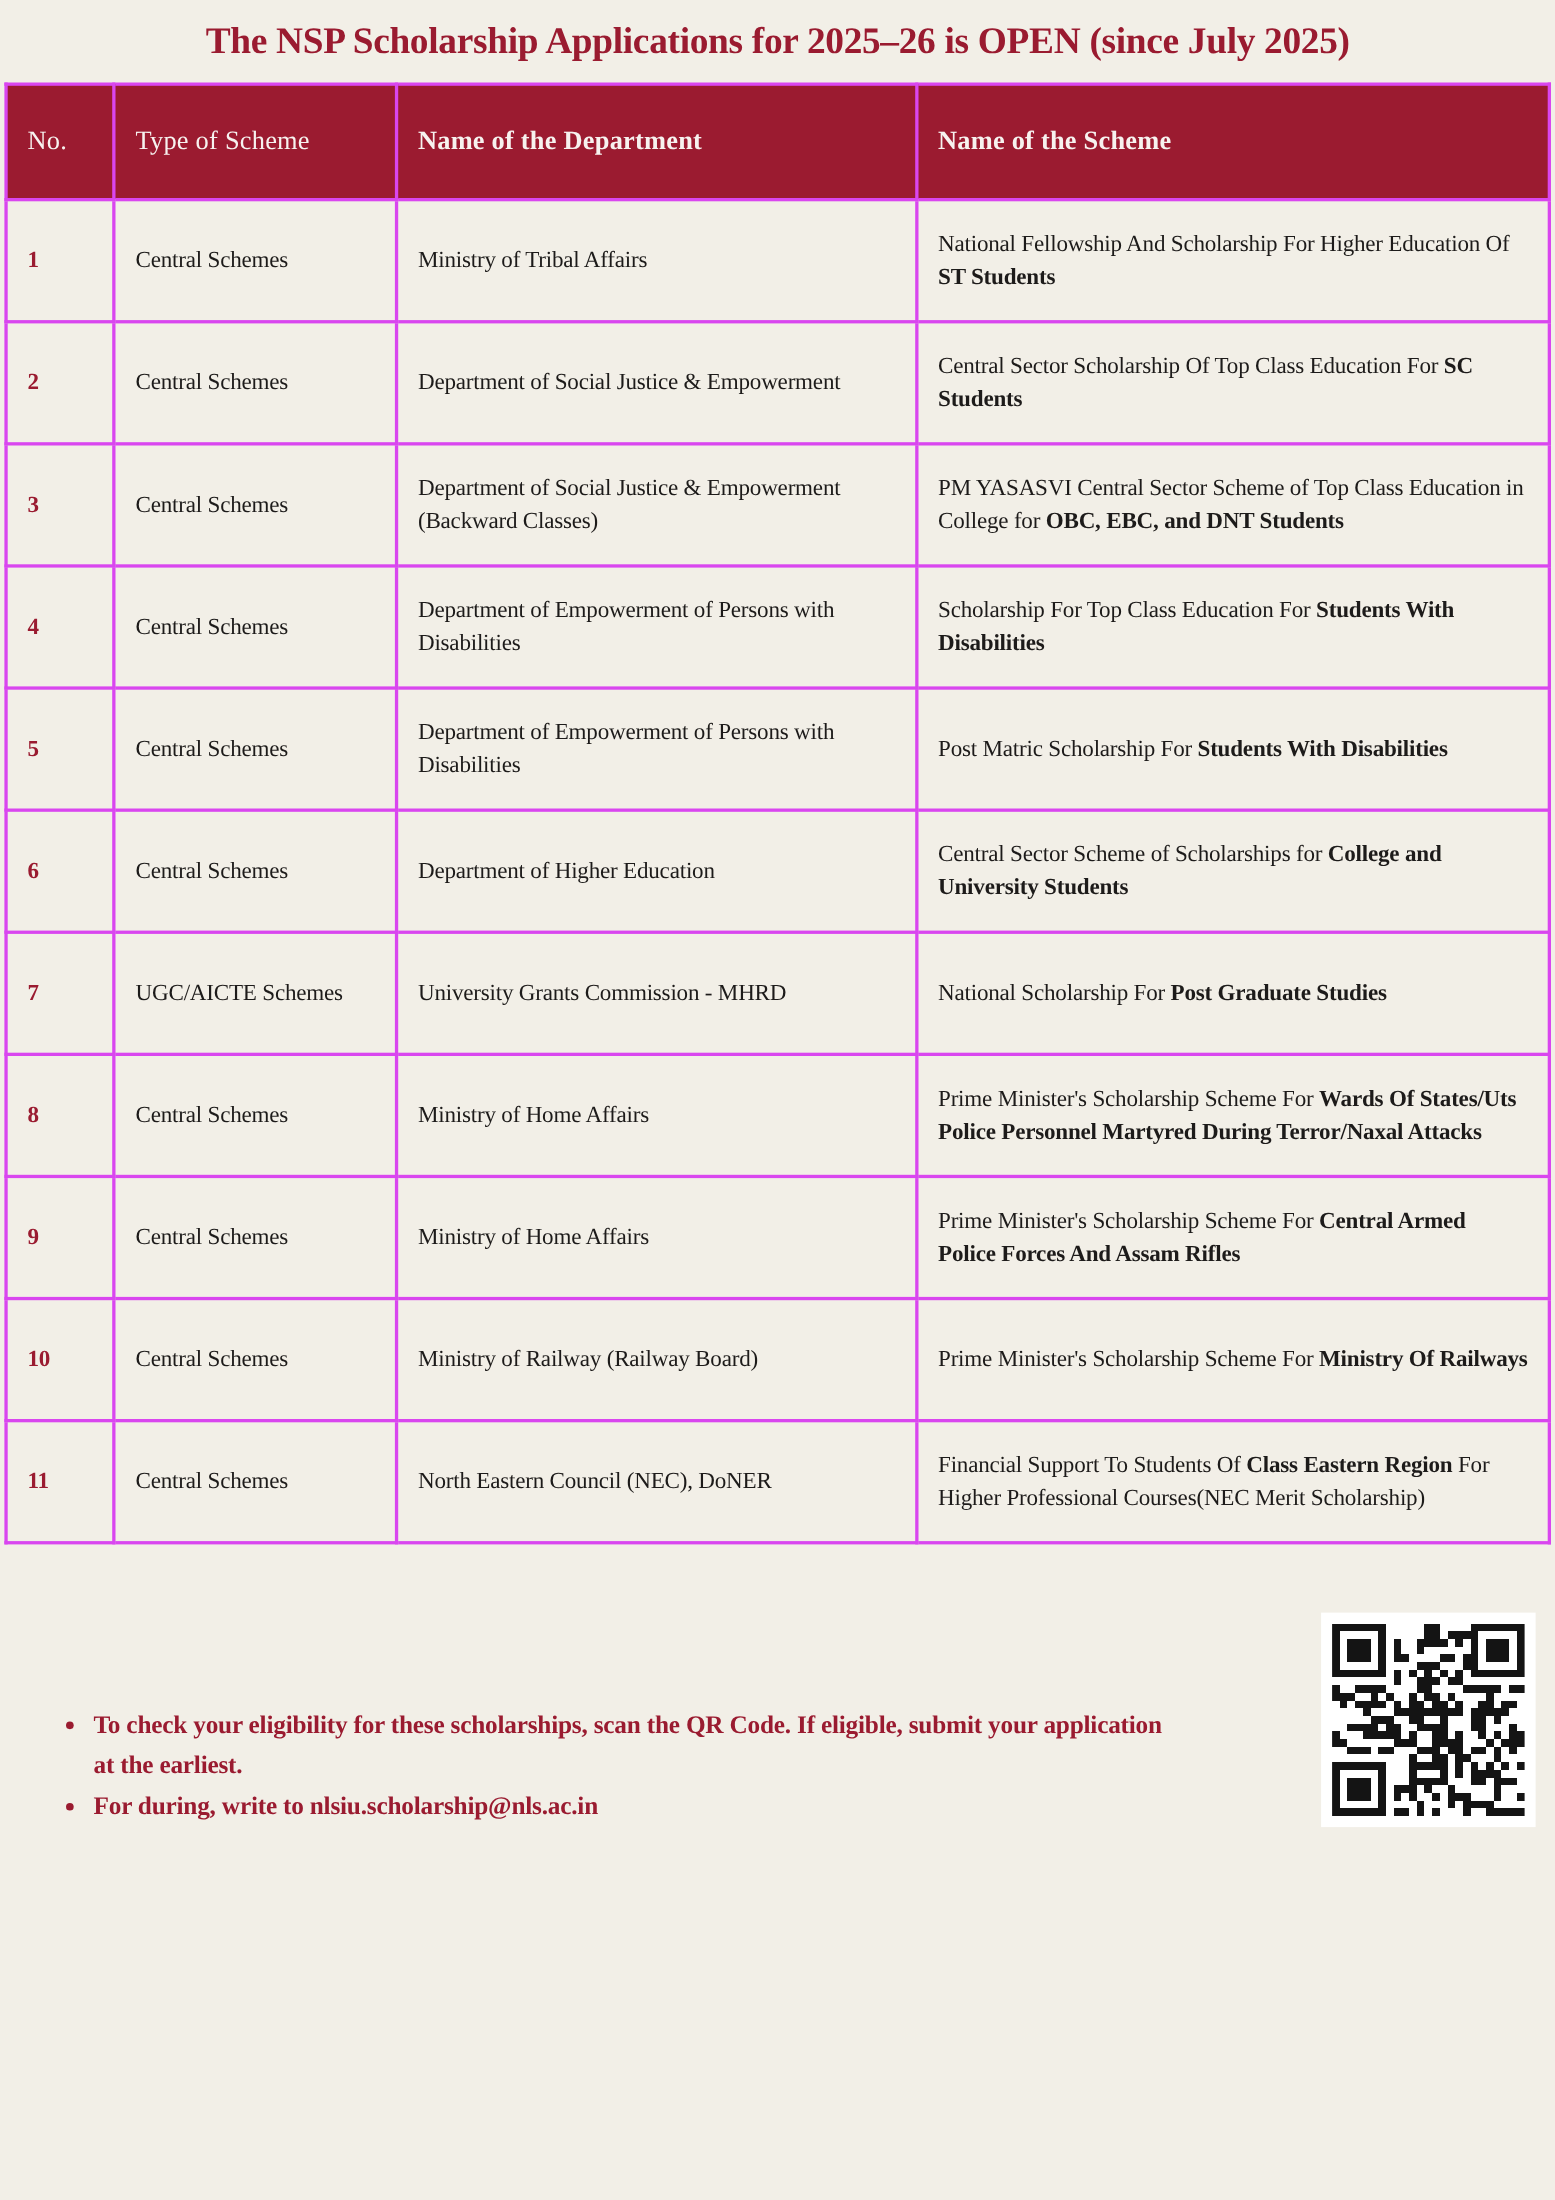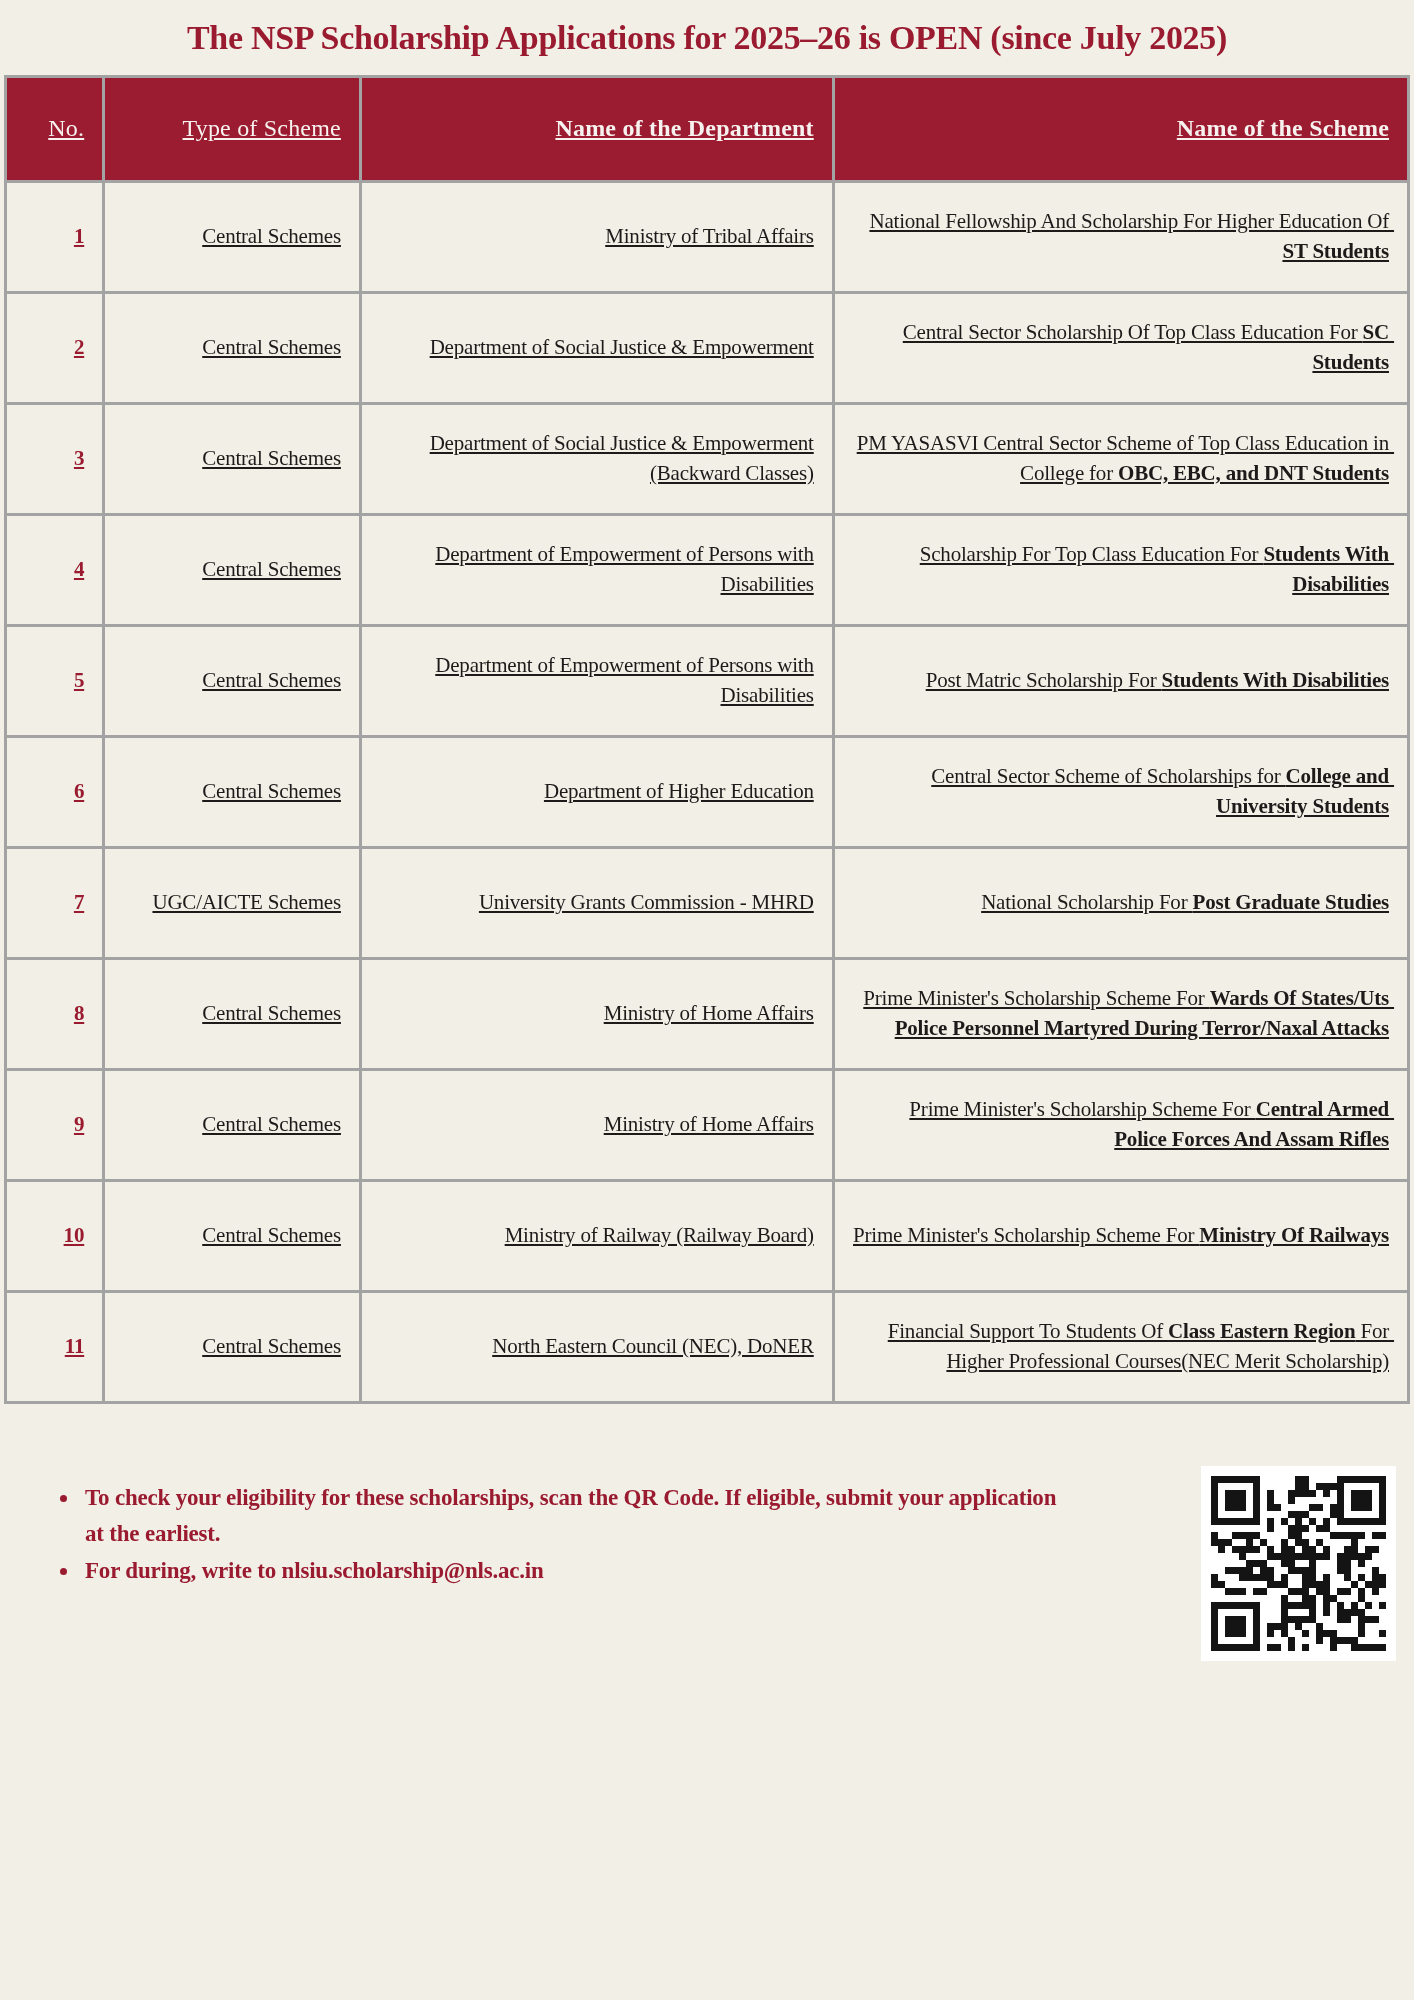--- a/index.html
+++ b/index.html
@@ -23,25 +23,24 @@
   }
 
   
   table.scholarship {
     border-collapse: collapse;
     width: calc(100% - 8px);
     margin: 10px 4px 0 4px;
     table-layout: fixed;
   }
   table.scholarship th, table.scholarship td {
-    border: 3px solid #a3a3a3;
-    text-align: right;
+    border: 3px solid #d946ef;
+    text-align: left;
     vertical-align: middle;
     padding: 10px 18px;
-    text-decoration: underline;
   }
   thead th {
     background: #9b1b30;
     color: #f7f2ef;
     font-weight: normal;
     font-size: 24px;
     height: 82px;
     letter-spacing: 0.2px;
   }
   thead th.hdr-bold { font-weight: bold; }
@@ -56,21 +55,21 @@
     color: #9a1b30;
     font-weight: bold;
     font-size: 21px;
   }
   td.scheme-cell strong, td.scheme-cell span { white-space: pre-wrap; }
 
   
   .footer {
     display: flex;
     justify-content: space-between;
-    align-items: flex-start;
+    align-items: flex-end;
     margin-top: 62px;
     padding: 0 18px 0 58px;
   }
   ul.notes {
     list-style: none;
     margin: 14px 0 0 0;
     padding: 0;
     max-width: 1080px;
   }
   ul.notes li {

